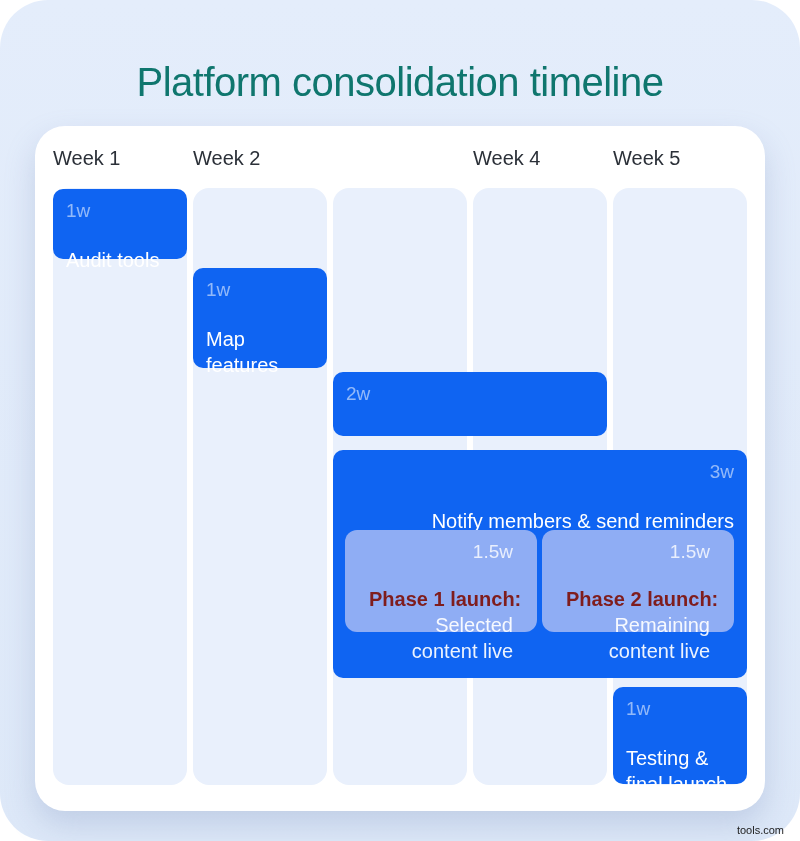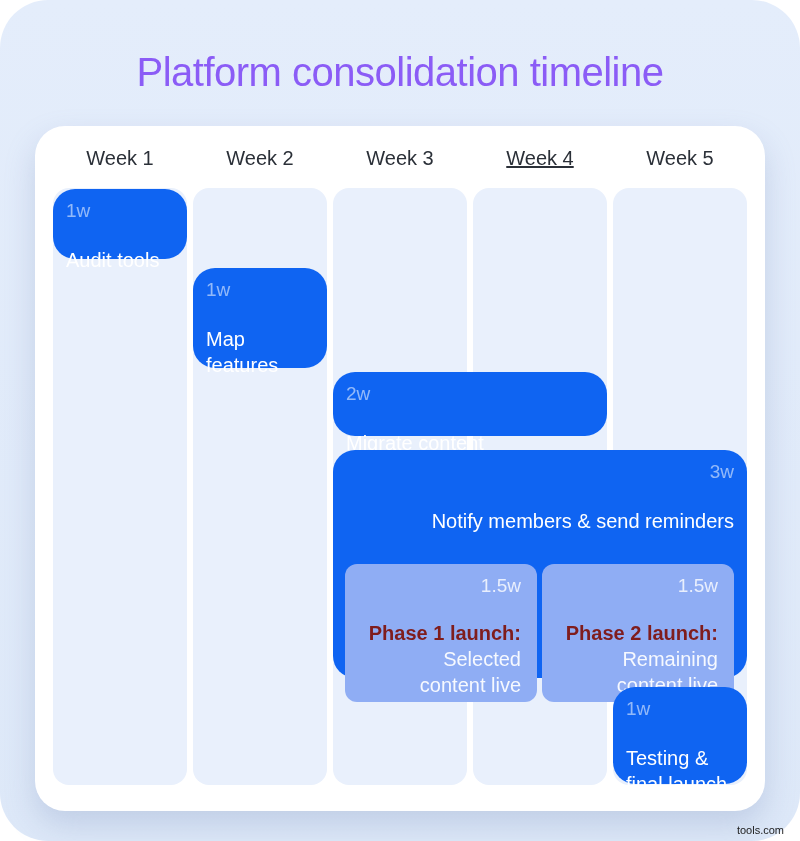--- a/index.html
+++ b/index.html
@@ -19,68 +19,68 @@
     inset: 0;
     background: linear-gradient(180deg, #e4edfb 0%, #dde8f8 100%);
     border-radius: 48px;
   }
 
   .title {
     position: absolute;
     top: 42px;
     left: 0;
     right: 0;
-    margin: 4px;
+    margin: 14px;
     text-align: center;
     font-size: 40px;
     line-height: 52px;
     font-weight: 500;
     letter-spacing: -0.5px;
-    color: #8b5cf6;
+    color: #0f766e;
   }
 
   .panel {
     position: absolute;
     left: 35px;
     top: 126px;
     width: 730px;
     height: 685px;
     background: #ffffff;
     border-radius: 30px;
     box-shadow: 0 14px 30px rgba(125, 145, 190, 0.30);
   }
 
   .week-header {
     position: absolute;
     top: 20px;
     width: 134px;
-    text-align: center;
+    text-align: left;
     font-size: 20px;
     line-height: 24px;
     font-weight: 500;
     color: #2b3038;
   }
   .wh-1 { left: 18px; }  .wh-2 { left: 158px; }  .wh-3 { left: 298px; }
-  .wh-4 { left: 438px; text-decoration: underline; } .wh-5 { left: 578px; }
+  .wh-4 { left: 438px; } .wh-5 { left: 578px; }
 
   .column {
     position: absolute;
     top: 62px;
     width: 134px;
     height: 597px;
     background: #e9f0fc;
     border-radius: 16px;
   }
   .col-1 { left: 18px; }  .col-2 { left: 158px; }  .col-3 { left: 298px; }
   .col-4 { left: 438px; } .col-5 { left: 578px; }
 
   .bar {
     position: absolute;
     background: #0f64f2;
-    border-radius: 22px;
+    border-radius: 10px;
     padding: 10px 13px;
     color: #ffffff;
   }
   .bar .dur {
     font-size: 19px;
     line-height: 24px;
     color: rgba(255, 255, 255, 0.55);
   }
   .bar .label {
     font-size: 20px;
@@ -93,25 +93,24 @@
   .bar-audit   { left: 18px;  top: 63px;  width: 134px; height: 70px;  }
   .bar-map     { left: 158px; top: 142px; width: 134px; height: 100px; }
   .bar-migrate { left: 298px; top: 246px; width: 274px; height: 64px;  }
   .bar-notify  { left: 298px; top: 324px; width: 414px; height: 228px; text-align: right; }
   .bar-testing { left: 578px; top: 561px; width: 134px; height: 97px;  }
 
   .subbar {
     position: absolute;
     top: 80px;
     width: 192px;
-    height: 138px;
+    height: 102px;
     background: #8fadf4;
     border-radius: 12px;
-    padding: 10px 16px;
-    margin-top: 34px;
+    padding: 10px 24px;
   }
   .subbar-1 { left: 12px; }
   .subbar-2 { left: 209px; }
   .subbar .dur2 {
     font-size: 19px;
     line-height: 24px;
     color: rgba(255, 255, 255, 0.80);
   }
   .subbar .heading {
     margin-top: 22px;
@@ -143,21 +142,20 @@
 <div class="canvas">
 
   <div class="container-bg"></div>
 
   <h1 class="title">Platform consolidation timeline</h1>
 
   <div class="panel">
 
     <div class="week-header wh-1">Week 1</div>
     <div class="week-header wh-2">Week 2</div>
-    <div class="week-header wh-3">Week 3</div>
     <div class="week-header wh-4">Week 4</div>
     <div class="week-header wh-5">Week 5</div>
 
     <div class="column col-1"></div>
     <div class="column col-2"></div>
     <div class="column col-3"></div>
     <div class="column col-4"></div>
     <div class="column col-5"></div>
 
     <div class="bar bar-audit">
@@ -166,21 +164,20 @@
     </div>
 
     <div class="bar bar-map">
       <div class="dur">1w</div>
       <div class="label">Map
 features</div>
     </div>
 
     <div class="bar bar-migrate">
       <div class="dur">2w</div>
-      <div class="label">Migrate content</div>
     </div>
 
     <div class="bar bar-notify">
       <div class="dur">3w</div>
       <div class="label">Notify members &amp; send reminders</div>
 
       <div class="subbar subbar-1">
         <div class="dur2">1.5w</div>
         <div class="heading">Phase 1 launch:</div>
         <div class="detail">Selected

